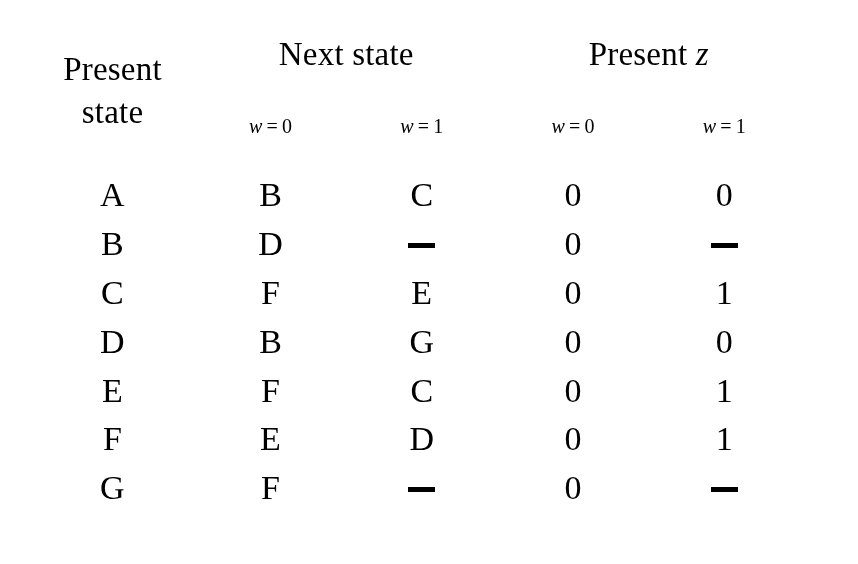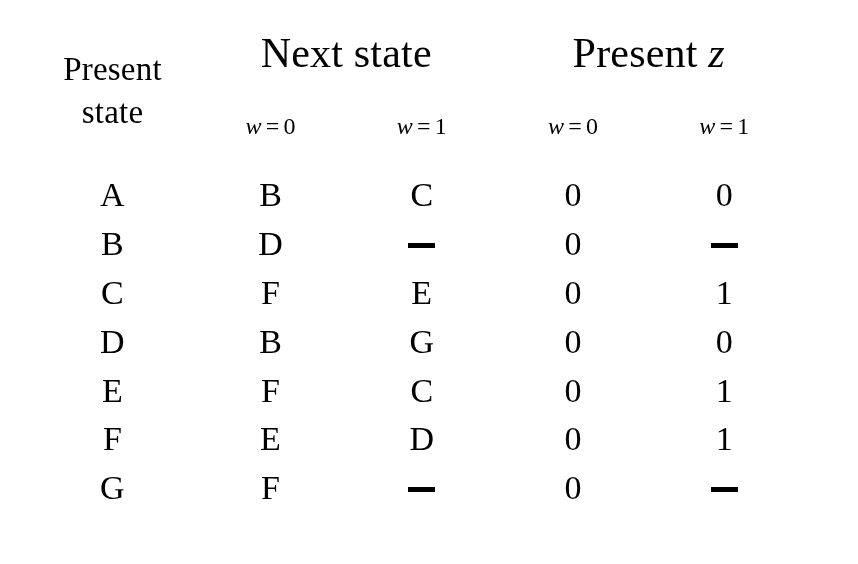--- a/index.html
+++ b/index.html
@@ -51,34 +51,34 @@
   
   .rule-right  { border-right: 3px solid #000; }
   .rule-bottom { border-bottom: 3px solid #000; }
 
   
   .col-present { width: 165px; }
   .col-sub     { width: 151px; }
 
   
   .hdr-group {
-    font-size: 42px;
+    font-size: 33px;
     line-height: 1.18;
     letter-spacing: 0.2px;
     height: 72px;
   }
   .hdr-present {
     font-size: 33px;
     line-height: 1.30;
     letter-spacing: 0.2px;
   }
   .hdr-present .line { display: block; }
 
   .hdr-sub {
-    font-size: 24px;
+    font-size: 20px;
     height: 73px;
     letter-spacing: 0.2px;
   }
   .hdr-sub .var {
     font-style: italic;
   }
   .hdr-sub .eq {
     font-style: normal;
     padding: 0 4px;
   }

